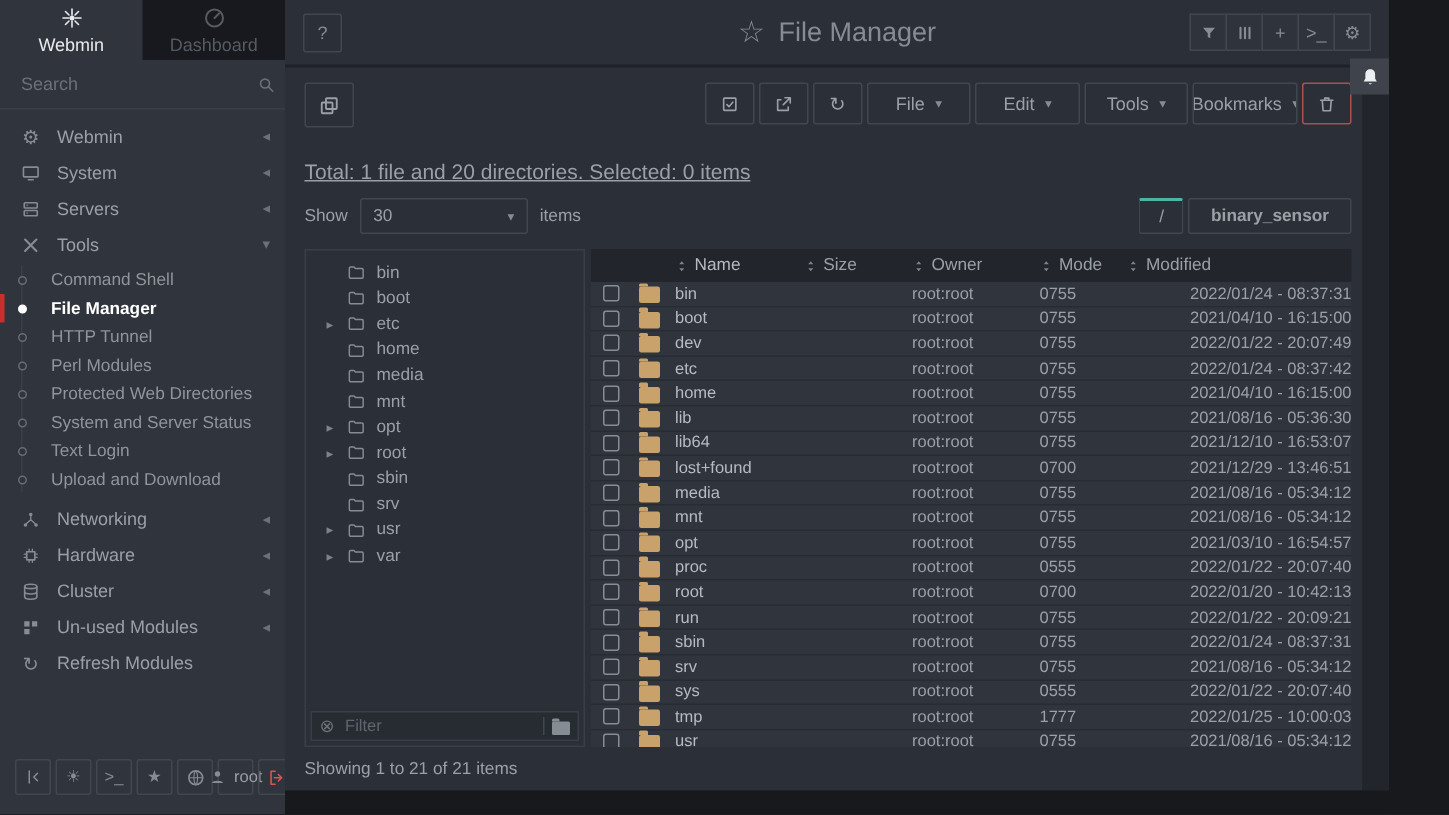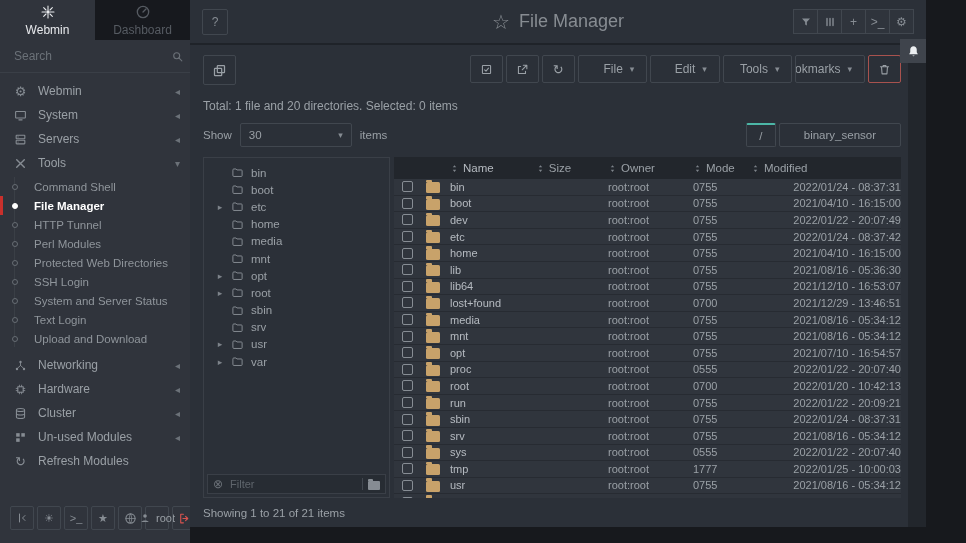--- a/index.html
+++ b/index.html
@@ -43,33 +43,33 @@
   .abtn{width:25px;height:25px;border:1px solid #41474f;margin-left:-1px;display:flex;align-items:center;justify-content:center;color:#868c93;background:#2f343c;font-size:12px;cursor:pointer;}
   .bell{position:absolute;right:0;top:39px;width:26px;height:24px;background:#3f444c;display:flex;align-items:center;justify-content:center;color:#eceff1;z-index:6;cursor:pointer;}
 
   .content{flex:1;background:#2b3038;margin-right:18px;padding:10px 7px 0 13px;display:flex;flex-direction:column;min-height:0;}
   .pagefoot{height:16px;flex:none;background:#17191d;}
 
   .ftoolbar{display:flex;align-items:flex-start;height:40px;flex:none;}
   .copy-btn{width:33px;height:30px;border:1px solid #41474f;border-radius:2px;background:transparent;color:#9aa0a6;display:flex;align-items:center;justify-content:center;cursor:pointer;}
   .ft-right{margin-left:auto;display:flex;gap:3px;}
   .tbtn{height:28px;min-width:33px;border:1px solid #41474f;border-radius:2px;color:#9aa0a6;display:flex;align-items:center;justify-content:center;font-size:12px;gap:7px;padding:0 7px;background:transparent;cursor:pointer;}
-  .tbtn.menu{padding:0 12px;justify-content:flex-end;}
+  .tbtn.menu{padding:0 12px;}
   .tbtn .caret{font-size:9px;color:#868c93;}
   .tbtn.danger{border-color:#a8524e;}
 
-  .summary{font-size:12px;color:#9aa0a6;margin:4px 0 10px;flex:none;}
+  .summary{font-size:14px;color:#9aa0a6;margin:11px 0 10px;flex:none;text-decoration:underline;}
   .controls{display:flex;align-items:center;margin-bottom:10px;flex:none;}
   .pager{display:flex;align-items:center;gap:8px;font-size:11.5px;color:#9aa0a6;}
   .select{width:112px;height:24px;border:1px solid #41474f;border-radius:2px;display:flex;align-items:center;justify-content:space-between;padding:0 8px;color:#9aa0a6;font-size:11.5px;cursor:pointer;}
   .select .caret{font-size:9px;color:#868c93;}
   .crumbs{margin-left:auto;display:flex;gap:3px;}
   .crumb{height:24px;border:1px solid #41474f;border-radius:2px;background:transparent;color:#9aa0a6;font-size:11.5px;display:flex;align-items:center;justify-content:center;cursor:pointer;}
   .crumb.root{width:30px;border-top:2px solid #4cb6a6;}
-  .crumb.path{padding:0 24px;}
+  .crumb.path{padding:0 14px;font-weight:bold;}
 
   .panels{flex:1;display:flex;gap:4px;min-height:0;}
   .tree-panel{width:187px;flex:none;border:1px solid #3a3f47;background:#2b3038;display:flex;flex-direction:column;padding:4px 3px 3px;}
   .tree{flex:1;list-style:none;margin:0;padding:2px 0 0;overflow:hidden;}
   .ti{height:17.2px;display:flex;align-items:center;font-size:11.5px;color:#9aa0a6;padding-left:9px;gap:7px;cursor:pointer;}
   .ti .arrow{width:8px;font-size:9px;color:#7d838a;text-align:center;flex:none;}
   .ti .f-ic{color:#868c93;display:flex;flex:none;}
   .filterbar{height:20px;flex:none;border:1px solid #3a3f47;display:flex;align-items:center;padding:0 5px;gap:5px;background:#272c33;}
   .filterbar .clear{color:#6b7178;font-size:12px;line-height:1;cursor:pointer;}
   .filterbar input{flex:1;min-width:0;background:none;border:none;outline:none;font-size:11px;color:#9aa0a6;}
@@ -172,21 +172,20 @@
           </span>
           <span>Tools</span>
           <span class="caret">▾</span>
         </div>
         <div class="sub">
           <div class="si">Command Shell</div>
           <div class="si active">File Manager</div>
           <div class="si">HTTP Tunnel</div>
           <div class="si">Perl Modules</div>
           <div class="si">Protected Web Directories</div>
-          <div class="si">SSH Login</div>
           <div class="si">System and Server Status</div>
           <div class="si">Text Login</div>
           <div class="si">Upload and Download</div>
         </div>
         <div class="mi">
           <span class="ic" style="font-size: 13px;">
             <svg width="13" height="13" viewBox="0 0 24 24" fill="none" stroke="currentColor" stroke-width="2" stroke-linecap="round" stroke-linejoin="round">
               <circle cx="12" cy="5.5" r="2.2" fill="currentColor" stroke="none"></circle>
               <circle cx="5.5" cy="18.5" r="2.2" fill="currentColor" stroke="none"></circle>
               <circle cx="18.5" cy="18.5" r="2.2" fill="currentColor" stroke="none"></circle>
@@ -692,21 +691,21 @@
                 <div class="c-cb">
                   <span class="cb"></span>
                 </div>
                 <div class="c-ic">
                   <span class="ficon"></span>
                 </div>
                 <div class="c-name">opt</div>
                 <div class="c-size"></div>
                 <div class="c-owner">root:root</div>
                 <div class="c-mode">0755</div>
-                <div class="c-mod">2021/07/10 - 16:54:57</div>
+                <div class="c-mod">2021/03/10 - 16:54:57</div>
               </div>
               <div class="trow">
                 <div class="c-cb">
                   <span class="cb"></span>
                 </div>
                 <div class="c-ic">
                   <span class="ficon"></span>
                 </div>
                 <div class="c-name">proc</div>
                 <div class="c-size"></div>

